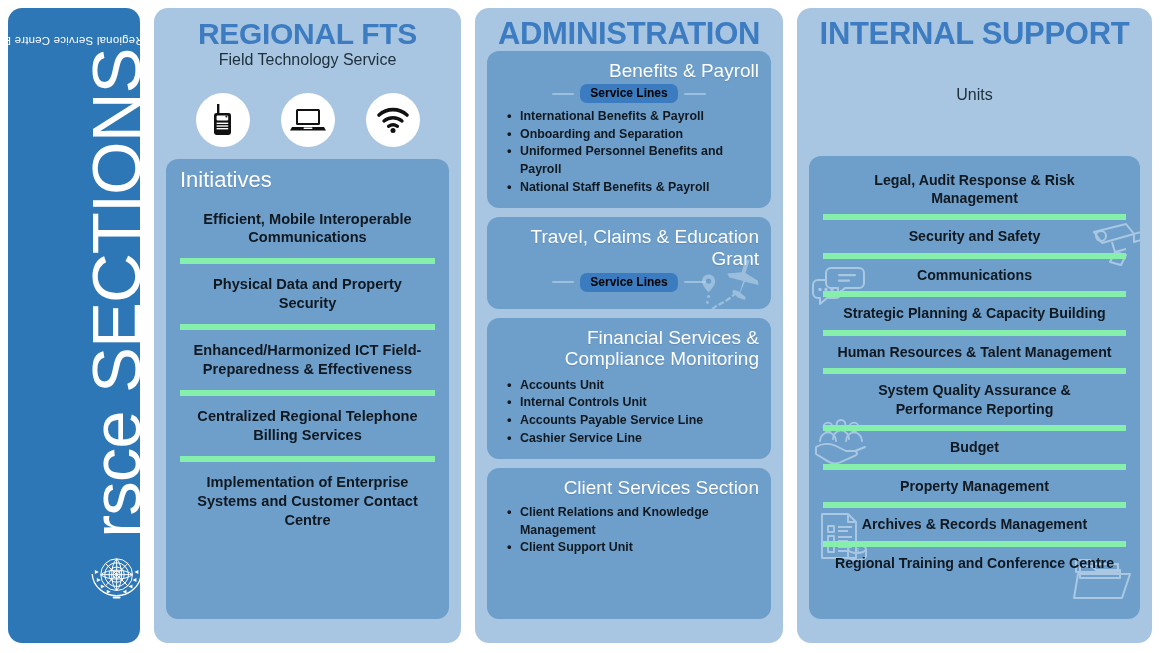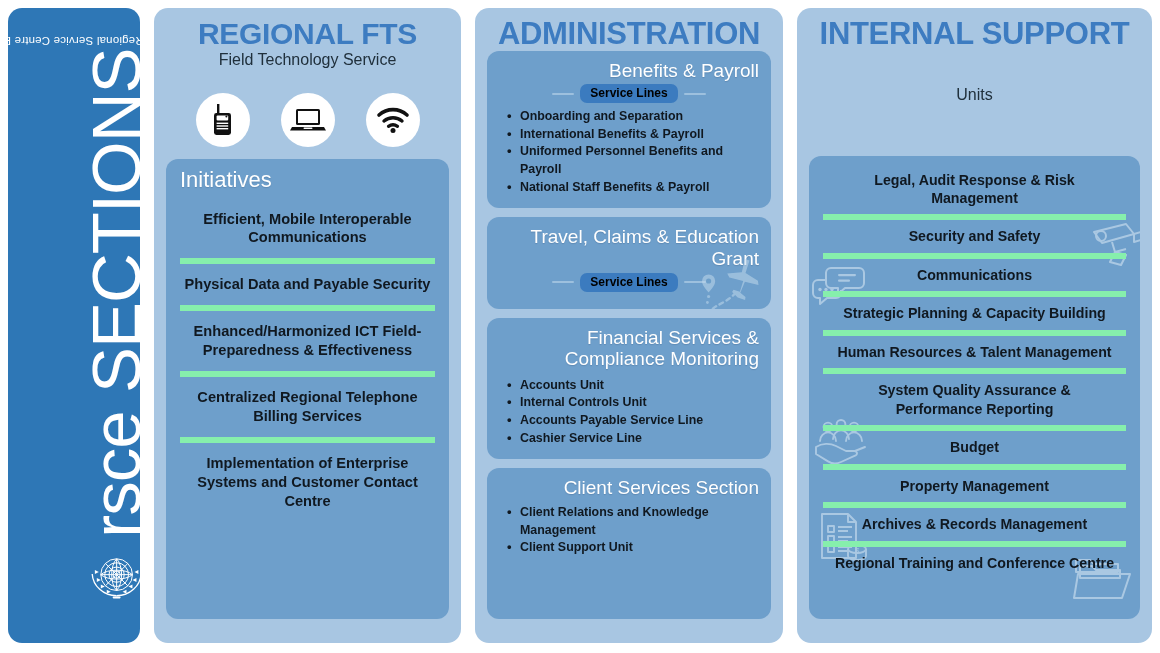--- a/index.html
+++ b/index.html
@@ -279,43 +279,43 @@
           </g>
           <circle cx="17" cy="24.4" r="2.5" fill="#111"></circle>
         </svg>
       </span>
     </div>
 
     <div class="stack-card">
       <div class="stack-title">Initiatives</div>
       <div class="stack-list">
         <div class="stack-item">Efficient, Mobile Interoperable Communications</div>
-        <div class="stack-item">Physical Data and Payable Security</div>
+        <div class="stack-item">Physical Data and Property Security</div>
         <div class="stack-item">Enhanced/Harmonized ICT Field-Preparedness &amp; Effectiveness</div>
         <div class="stack-item">Centralized Regional Telephone Billing Services</div>
         <div class="stack-item">Implementation of Enterprise Systems and Customer Contact Centre</div>
       </div>
     </div>
   </div>
 
   <div class="col col-admin">
     <div class="col-title big">ADMINISTRATION</div>
 
     <div class="admin-cards">
 
       <div class="card">
         <div class="card-title">Benefits &amp; Payroll</div>
         <div class="badge-row">
           <span class="badge-rule"></span>
           <span class="badge">Service Lines</span>
           <span class="badge-rule"></span>
         </div>
         <ul class="bullets">
+          <li>International Benefits &amp; Payroll</li>
           <li>Onboarding and Separation</li>
-          <li>International Benefits &amp; Payroll</li>
           <li>Uniformed Personnel Benefits and Payroll</li>
           <li>National Staff Benefits &amp; Payroll</li>
         </ul>
       </div>
 
       <div class="card">
         <span class="wm" style="right:4px; top:28px;">
           <svg width="86" height="86" viewBox="0 0 86 86" aria-hidden="true">
             <g fill="#BFD8EC">
               <path d="M64 14 l4.5 1.6 -4 12.5 12.4 7.6 0.6 4.2 -13.6 -3.2 -4.6 11 5.2 4.4 -0.4 2.8 -7.4 -2.4 -5.6 -5.4 1.4 -2.4 6.4 2.1 3.3 -10.9 -13.8 -3.4 -2.2 -3.9 14.6 -1.3z"></path>

